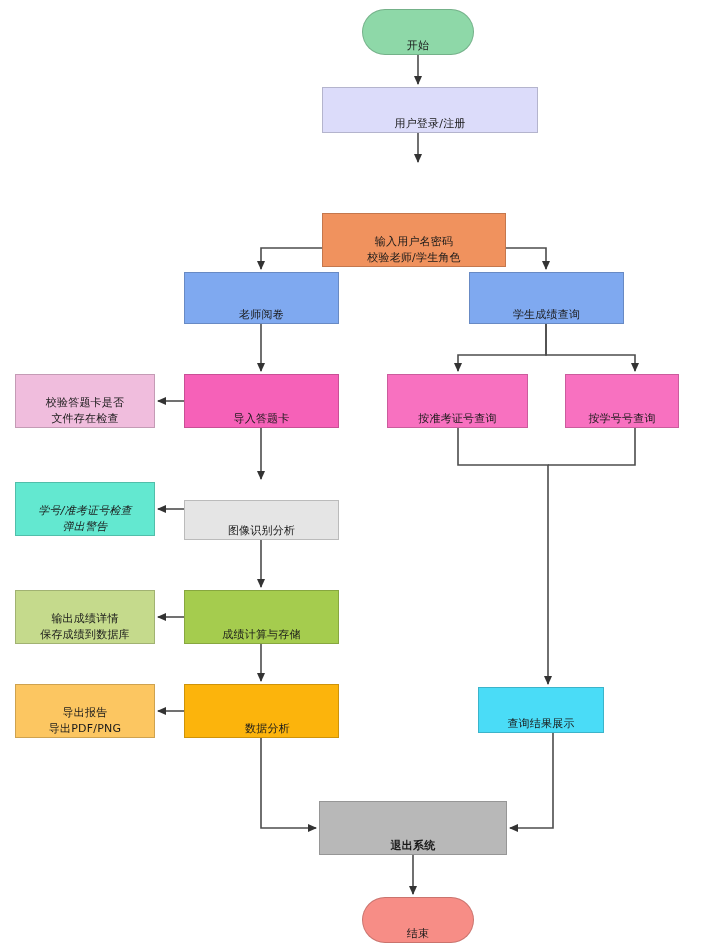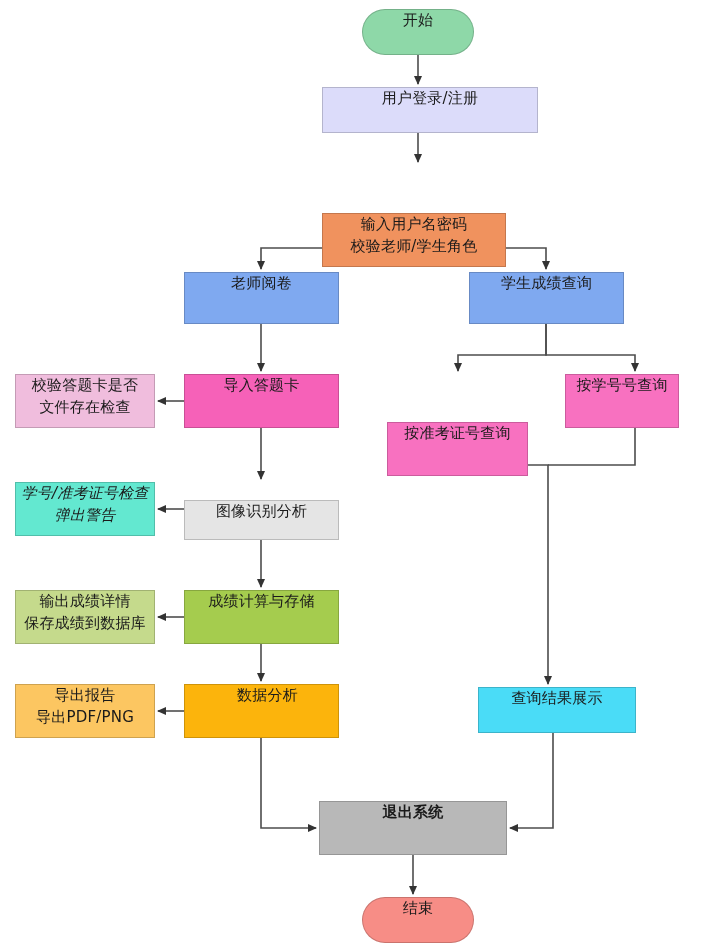--- a/index.html
+++ b/index.html
@@ -14,25 +14,25 @@
     position: relative;
     width: 720px;
     height: 952px;
     background: #ffffff;
     overflow: hidden;
   }
   .node {
     position: absolute;
     box-sizing: border-box;
     display: flex;
-    align-items: flex-start;
+    align-items: flex-end;
     justify-content: center;
     text-align: center;
     color: #1a1a1a;
-    font-size: 15px;
+    font-size: 11px;
     line-height: 1.45;
     border: 1px solid rgba(0,0,0,0.18);
     white-space: pre-line;
     letter-spacing: 0.2px;
   }
   .node.terminal {
     border-radius: 24px;
   }
   .node .label {
     display: block;
@@ -92,19 +92,19 @@
 文件存在检查</span></div>
       <div class="node" style="left: 184px; top: 500px; width: 155px; height: 40px; background: #e5e5e5;"><span class="label">图像识别分析</span></div>
       <div class="node" style="left: 15px; top: 482px; width: 140px; height: 54px; background: rgb(99, 232, 208); font-style: italic;"><span class="label">学号/准考证号检查
 弹出警告</span></div>
       <div class="node" style="left: 184px; top: 590px; width: 155px; height: 54px; background: rgb(165, 204, 78);"><span class="label">成绩计算与存储</span></div>
       <div class="node" style="left: 15px; top: 590px; width: 140px; height: 54px; background: rgb(197, 218, 140);"><span class="label">输出成绩详情
 保存成绩到数据库</span></div>
       <div class="node" style="left: 184px; top: 684px; width: 155px; height: 54px; background: rgb(252, 180, 12); padding-left: 12px;"><span class="label">数据分析</span></div>
       <div class="node" style="left: 15px; top: 684px; width: 140px; height: 54px; background: rgb(252, 198, 97);"><span class="label">导出报告
 导出PDF/PNG</span></div>
-      <div class="node" style="left: 387px; top: 374px; width: 141px; height: 54px; background: rgb(248, 113, 192); margin-top: 48px;"><span class="label">按准考证号查询</span></div>
+      <div class="node" style="left: 387px; top: 374px; width: 141px; height: 54px; background: rgb(248, 113, 192);"><span class="label">按准考证号查询</span></div>
       <div class="node" style="left: 565px; top: 374px; width: 114px; height: 54px; background: rgb(248, 113, 192);"><span class="label">按学号号查询</span></div>
-      <div class="node" style="left: 478px; top: 687px; width: 158px; height: 46px; background: rgb(74, 220, 247);"><span class="label">查询结果展示</span></div>
+      <div class="node" style="left: 478px; top: 687px; width: 126px; height: 46px; background: rgb(74, 220, 247);"><span class="label">查询结果展示</span></div>
       <div class="node" style="left: 319px; top: 801px; width: 188px; height: 54px; background: rgb(184, 184, 184); font-weight: bold;"><span class="label">退出系统</span></div>
       <div class="node terminal" style="left: 362px; top: 897px; width: 112px; height: 46px; background: rgb(247, 141, 134);"><span class="label">结束</span></div>
     </div>
 </div>
 
 </body></html>

